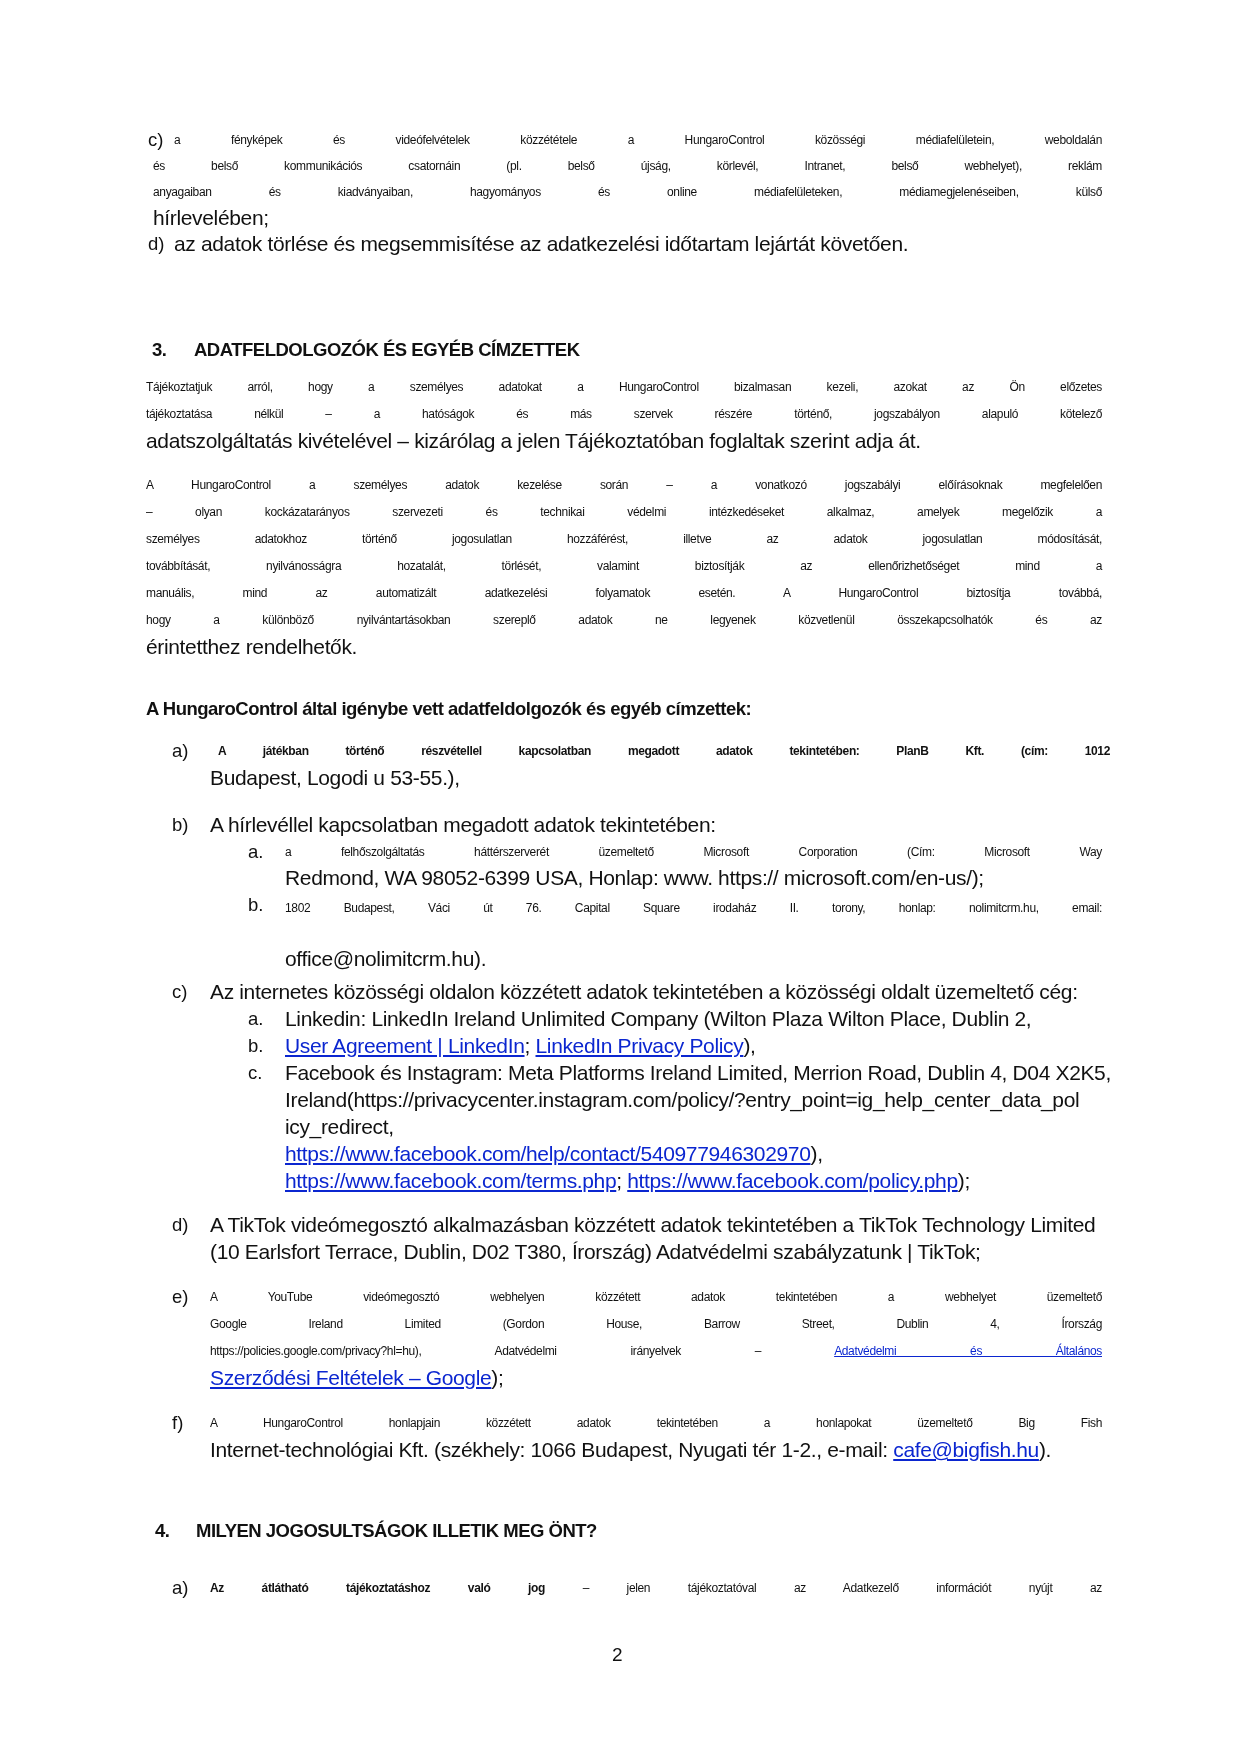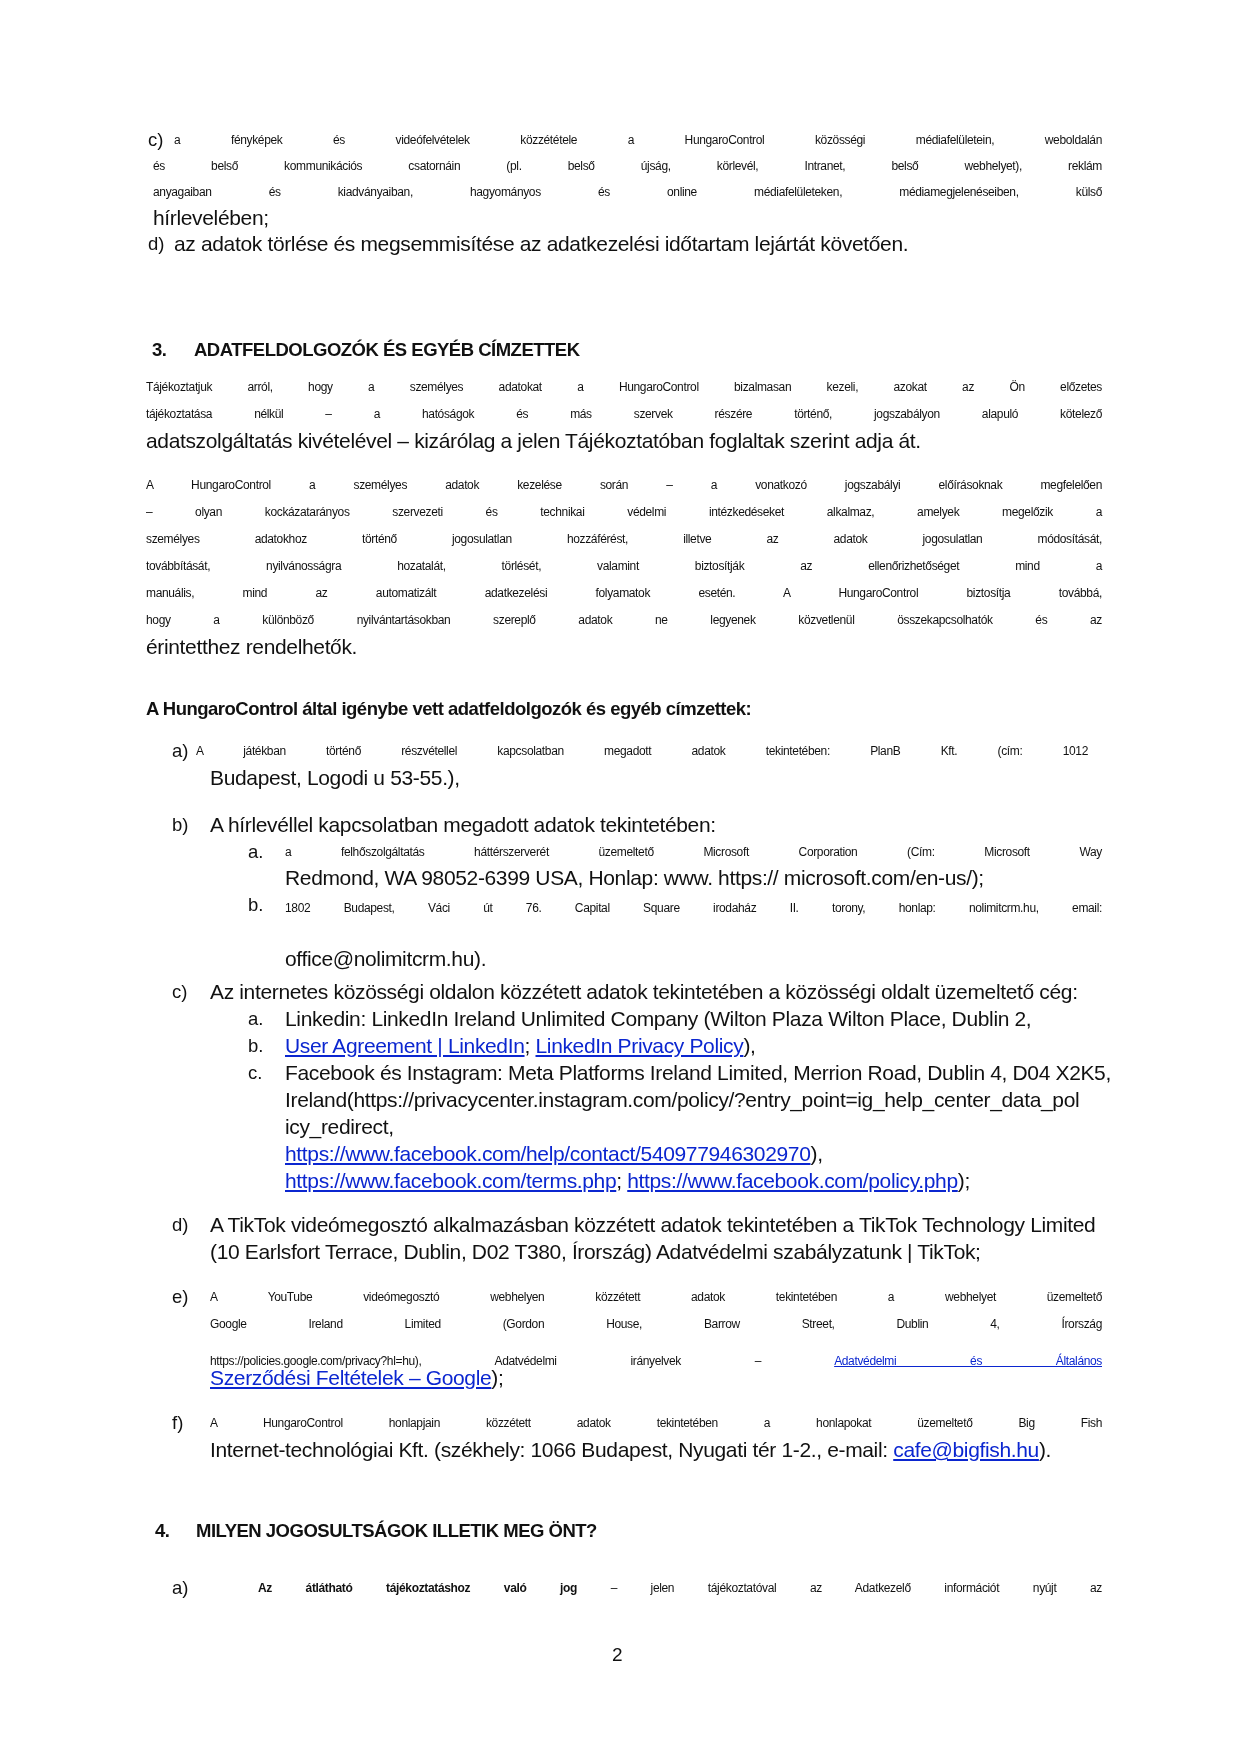--- a/index.html
+++ b/index.html
@@ -4,21 +4,21 @@
 <style>
   html, body { margin: 0; padding: 0; background: #ffffff; }
   body { width: 1240px; height: 1755px; position: relative; overflow: hidden;
          font-family: "Liberation Sans", sans-serif; color: #111; }
   .page { position: absolute; left: 0; top: 0; width: 1240px; height: 1755px; }
   .line { position: absolute; left: 0; white-space: nowrap; font-size: 21px; line-height: 24px; letter-spacing: -0.35px; }
   .just { position: absolute; font-size: 12px; line-height: 24px; letter-spacing: -0.35px; text-align: justify; text-align-last: justify; white-space: nowrap; }
   .jl { display: block; text-align: justify; text-align-last: justify; white-space: normal; }
   .marker { position: absolute; font-size: 18.5px; line-height: 24px; }
   .heading { position: absolute; font-weight: bold; font-size: 18.5px; line-height: 24px; letter-spacing: -0.5px; }
-  .bold { font-weight: bold; margin-left: 48px; }
+  .bold { font-weight: bold; }
   a.link { color: #0b26d0; text-decoration: underline; }
   .pagenum { position: absolute; left: 612px; top: 1643px; font-size: 19px; line-height: 24px; }
 </style>
 </head>
 <body>
 
 <div class="page">
 
   <span class="marker" style="left:148px; top:128px;">c)</span>
   <div class="just" style="left:174px; top:128px; width:928px;">
@@ -48,21 +48,21 @@
     <span class="jl" style="margin-top:3px;">személyes adatokhoz történő jogosulatlan hozzáférést, illetve az adatok jogosulatlan módosítását,</span>
     <span class="jl" style="margin-top:3px;">továbbítását, nyilvánosságra hozatalát, törlését, valamint biztosítják az  ellenőrizhetőséget mind a</span>
     <span class="jl" style="margin-top:3px;">manuális, mind az automatizált adatkezelési folyamatok esetén. A  HungaroControl biztosítja továbbá,</span>
     <span class="jl" style="margin-top:3px;">hogy a  különböző  nyilvántartásokban szereplő adatok  ne legyenek  közvetlenül összekapcsolhatók és az</span>
   </div>
   <span class="line" style="left:146px; top:635px;">érintetthez rendelhetők.</span>
 
   <span class="heading" style="left:146px; top:697px;">A HungaroControl által igénybe vett adatfeldolgozók és egyéb címzettek:</span>
 
   <span class="marker" style="left:172px; top:739px;">a)</span>
-  <div class="just" style="left:196px; top:739px; width:892px;">
+  <div class="just" style="left:218px; top:739px; width:892px;font-weight:bold;">
     <span class="jl">A játékban történő részvétellel kapcsolatban megadott adatok tekintetében: PlanB Kft. (cím: 1012</span>
   </div>
   <span class="line" style="left:210px; top:766px;">Budapest, Logodi u 53-55.),</span>
 
   <span class="marker" style="left:172px; top:813px;">b)</span>
   <span class="line" style="left:210px; top:813px;">A hírlevéllel kapcsolatban megadott adatok tekintetében:</span>
 
   <span class="marker" style="left:248px; top:840px;">a.</span>
   <div class="just" style="left:285px; top:840px; width:817px;">
     <span class="jl">a felhőszolgáltatás háttérszerverét üzemeltető Microsoft Corporation (Cím: Microsoft Way</span>
@@ -92,21 +92,21 @@
   <span class="line" style="left:285px; top:1169px;"><a class="link">https://www.facebook.com/terms.php</a><span>; </span><a class="link">https://www.facebook.com/policy.php</a><span>);</span></span>
 
   <span class="marker" style="left:172px; top:1213px;">d)</span>
   <span class="line" style="left:210px; top:1213px;">A TikTok videómegosztó alkalmazásban közzétett adatok tekintetében a TikTok Technology Limited</span>
   <span class="line" style="left:210px; top:1240px;">(10 Earlsfort Terrace, Dublin, D02 T380, Írország) Adatvédelmi szabályzatunk | TikTok;</span>
 
   <span class="marker" style="left:172px; top:1285px;">e)</span>
   <div class="just" style="left:210px; top:1285px; width:892px;">
     <span class="jl">A YouTube videómegosztó webhelyen közzétett adatok tekintetében a webhelyet üzemeltető</span>
     <span class="jl" style="margin-top:3px; word-spacing:38px;">Google Ireland Limited (Gordon House, Barrow Street, Dublin 4, Írország</span>
-    <span class="jl" style="margin-top:13px;"><span>https://policies.google.com/privacy?hl=hu), Adatvédelmi irányelvek – </span><a class="link">Adatvédelmi és Általános</a></span>
+    <span class="jl" style="margin-top:3px;"><span>https://policies.google.com/privacy?hl=hu), Adatvédelmi irányelvek – </span><a class="link">Adatvédelmi és Általános</a></span>
   </div>
   <span class="line" style="left:210px; top:1366px;"><a class="link">Szerződési Feltételek – Google</a><span>);</span></span>
 
   <span class="marker" style="left:172px; top:1411px;">f)</span>
   <div class="just" style="left:210px; top:1411px; width:892px;">
     <span class="jl">A HungaroControl honlapjain közzétett adatok tekintetében a honlapokat üzemeltető Big Fish</span>
   </div>
   <span class="line" style="left:210px; top:1438px;"><span>Internet-technológiai Kft. (székhely: 1066 Budapest, Nyugati tér 1-2., e-mail: </span><a class="link">cafe@bigfish.hu</a><span>).</span></span>
 
   <span class="heading" style="left:155px; top:1519px;">4.</span>

